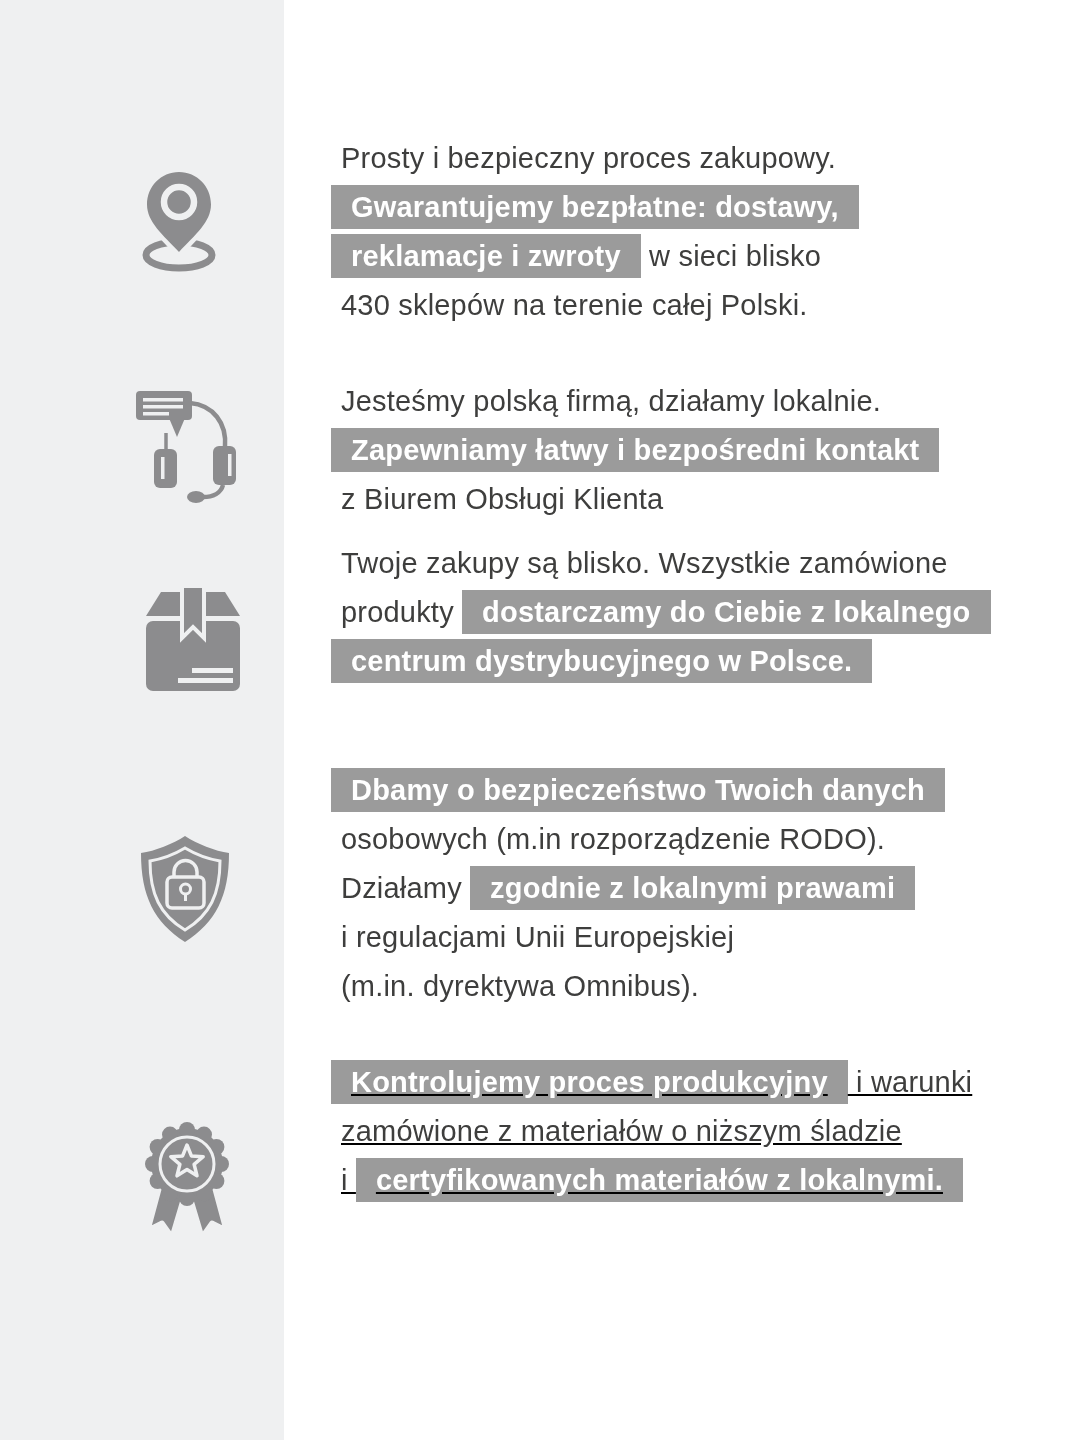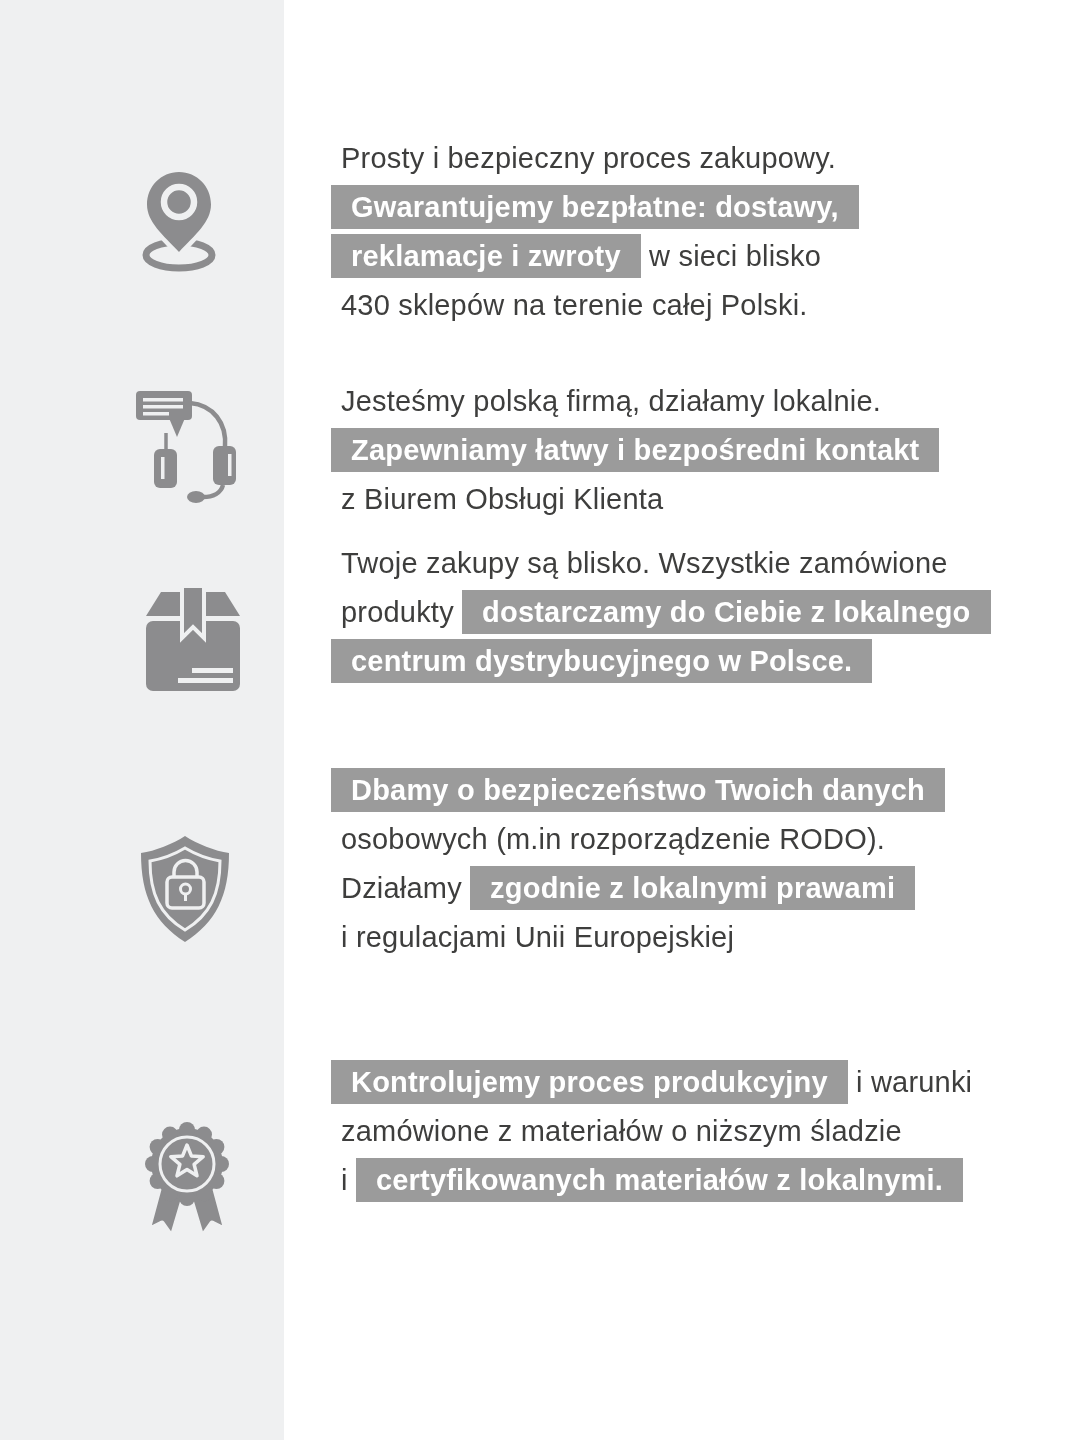--- a/index.html
+++ b/index.html
@@ -19,21 +19,21 @@
   .icon-headset { left:133px; top:385px; }
   .icon-package { left:144px; top:585px; }
   .icon-shield  { left:136px; top:833px; }
   .icon-badge   { left:136px; top:1120px; }
   .content { position:absolute; left:0; top:0; width:1080px; height:1440px;border-radius:8px; }
   .block { position:absolute; left:341px; }
   .b0 { top:134px; }
   .b1 { top:377px; }
   .b2 { top:539px; }
   .b3 { top:766px; }
-  .b4 { top:1058px; }
+  .b4 { top:1058px;text-decoration:underline; }
   .line { line-height:49px; font-size:29px; color:var(--text); white-space:pre; letter-spacing:0.2px; }
   .line .hl {
     background:var(--hl);
     color:var(--hl-text);
     font-weight:700;
     padding:6px 20px;
   }
   .line .hl:first-child { margin-left:-10px; }
 </style>
 </head>
@@ -122,20 +122,21 @@
     <section class="block b2">
         <div class="line"><span class="plain">Twoje zakupy są blisko. Wszystkie zamówione</span></div>
         <div class="line"><span class="plain">produkty </span><span class="hl">dostarczamy do Ciebie z lokalnego</span></div>
         <div class="line"><span class="hl">centrum dystrybucyjnego w Polsce.</span></div>
       </section>
     <section class="block b3">
         <div class="line"><span class="hl">Dbamy o bezpieczeństwo Twoich danych</span></div>
         <div class="line"><span class="plain">osobowych (m.in rozporządzenie RODO).</span></div>
         <div class="line"><span class="plain">Działamy </span><span class="hl">zgodnie z lokalnymi prawami</span></div>
         <div class="line"><span class="plain">i regulacjami Unii Europejskiej</span></div>
+        <div class="line"><span class="plain">(m.in. dyrektywa Omnibus).</span></div>
       </section>
     <section class="block b4">
         <div class="line"><span class="hl">Kontrolujemy proces produkcyjny</span><span class="plain"> i warunki</span></div>
         <div class="line"><span class="plain">zamówione z materiałów o niższym śladzie</span></div>
         <div class="line"><span class="plain">i </span><span class="hl">certyfikowanych materiałów z lokalnymi.</span></div>
       </section>
   </main>
 
 </div>
 

